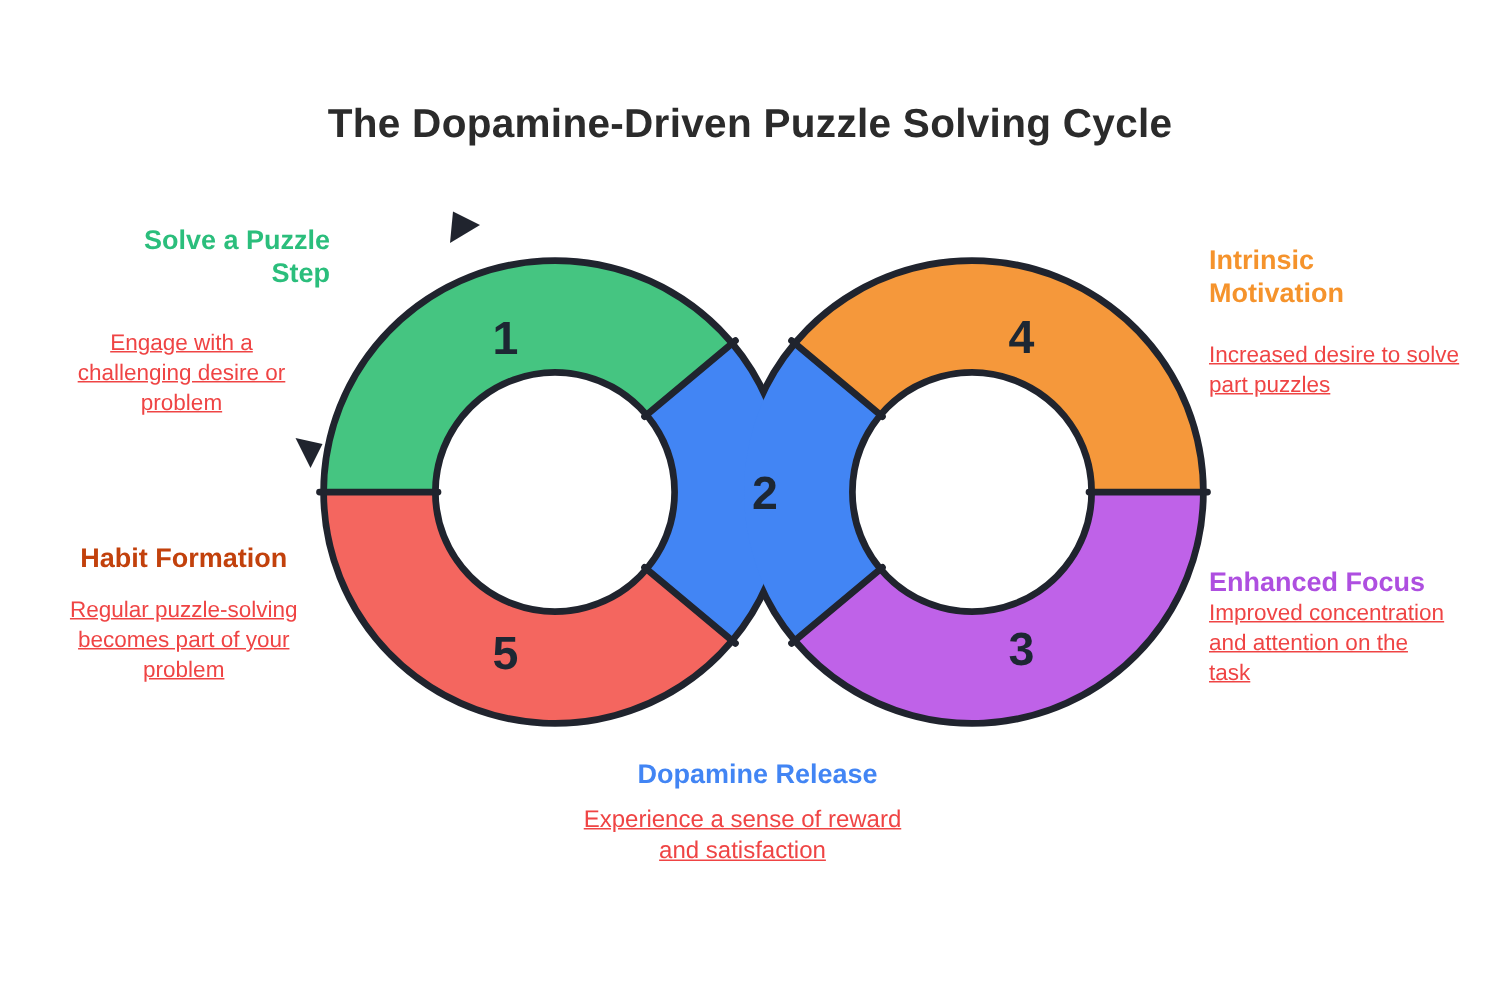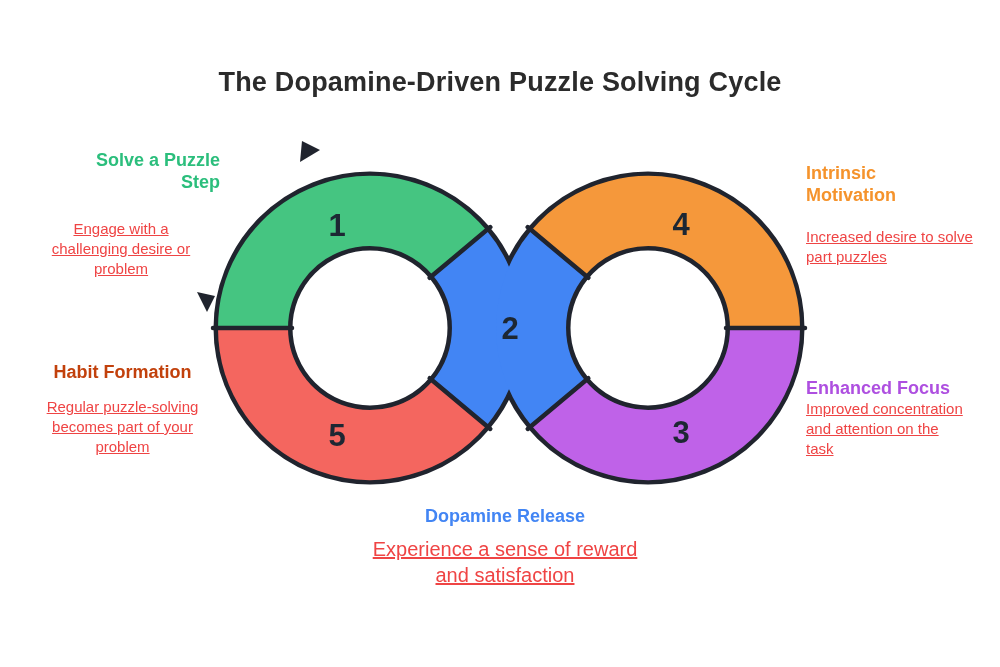--- a/index.html
+++ b/index.html
@@ -21,21 +21,21 @@
   .c-red{color:#c2410c;}
   .lbl-1{left:20px;top:150px;width:200px;text-align:right;}
   .desc-1{left:12px;top:219px;width:218px;text-align:center;}
   .lbl-4{left:806px;top:163px;width:190px;text-align:left;}
   .desc-4{left:806px;top:227px;width:190px;text-align:left;}
   .lbl-3{left:806px;top:366px;width:190px;text-align:left;}
   .desc-3{left:806px;top:399px;width:190px;text-align:left;}
   .lbl-5{left:25px;top:362px;width:195px;text-align:center;}
   .desc-5{left:15px;top:397px;width:215px;text-align:center;}
   .lbl-2{left:345px;top:506px;width:320px;text-align:center;}
-  .desc-2{left:320px;top:536px;width:370px;text-align:center;font-size:20px;}
+  .desc-2{left:310px;top:536px;width:370px;text-align:center;font-size:16px;}
   .num{font-family:"Liberation Sans",sans-serif;font-weight:bold;font-size:31px;}
 </style>
 </head>
 <body>
 
 <div class="canvas">
 
   <div class="title">The Dopamine-Driven Puzzle Solving Cycle</div>
 
   <svg class="diagram-svg" width="1000" height="667" viewBox="0 0 1000 667">

